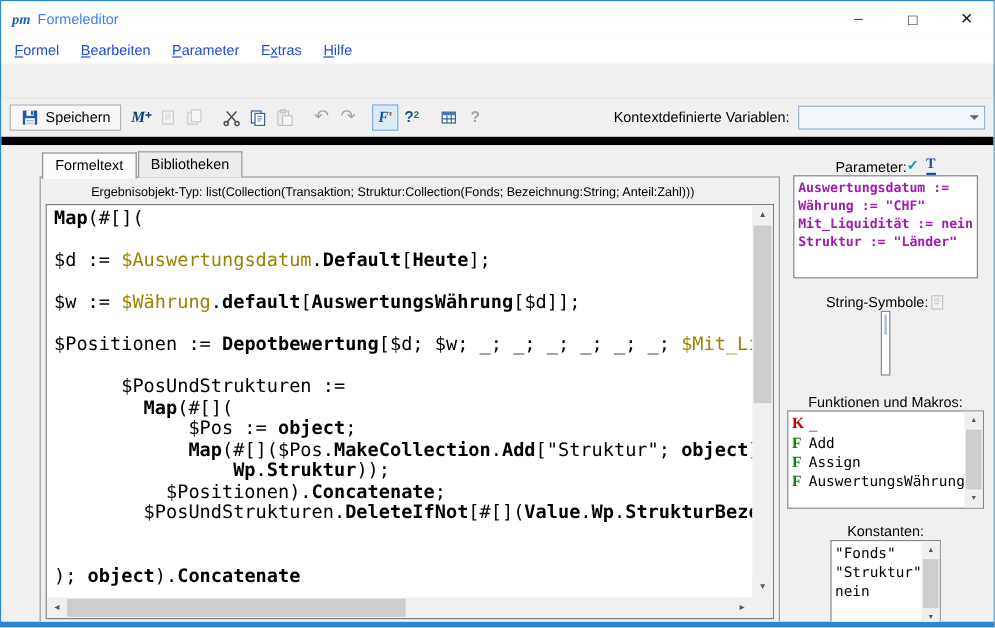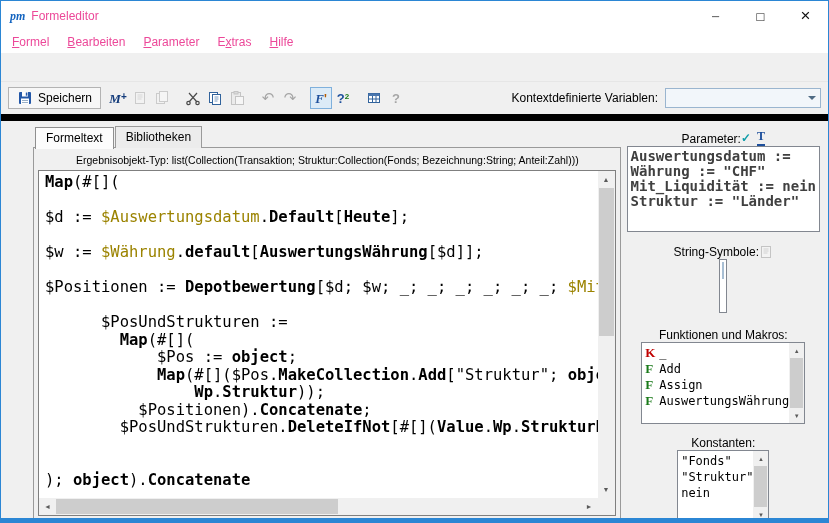--- a/index.html
+++ b/index.html
@@ -4,29 +4,29 @@
 <style>
   * { margin:0; padding:0; box-sizing:border-box; }
   html,body { background:#d4d4d4; font-family:"Liberation Sans",sans-serif; }
   .window {
     position:relative; width:829px; height:523px; background:#f0f0f0;
     border:1px solid #2b86d4; border-bottom-width:5px; overflow:hidden;
   }
   
   .titlebar { height:30px; background:#fff; display:flex; align-items:center; }
   .app-icon { margin:0 6px 0 9px; font:italic bold 12px "Liberation Serif",serif; color:#1565c0; }
-  .title-text { font-size:12px; color:#ec4899; }
+  .title-text { font-size:12px; color:#3b82f6; }
   .win-controls { margin-left:auto; display:flex; height:30px; }
   .win-btn { width:45px; height:30px; display:flex; align-items:center; justify-content:center; color:#111; }
   .glyph-min::before { content:"─"; font-size:10px; }
   .glyph-max::before { content:"□"; font-size:13px; }
   .glyph-close::before { content:"×"; font-size:17px; }
   
   .menubar { height:22px; background:#fff; display:flex; align-items:center; padding-left:2px; }
-  .menu-item { font-size:12px; color:#ec4899; padding:3px 9px; }
+  .menu-item { font-size:12px; color:#1d4ed8; padding:3px 9px; }
   
   .toolbar { height:30px; background:#f0f0f0; border-top:1px solid #e6e6e6; border-bottom:7px solid #000000;
              display:flex; align-items:center; padding:16px 7px;margin-top:28px; }
   .save-btn { height:22px; display:flex; align-items:center; gap:5px; padding:0 8px;
               background:#f7f7f7; border:1px solid #b3b3b3; font-size:12px; color:#000; }
   .toolbar-icons { display:flex; align-items:center; margin-left:6px; }
   .tb-btn { width:22px; height:22px; display:flex; align-items:center; justify-content:center; border:1px solid transparent; }
   .tb-btn.tb-disabled { opacity:.42; filter:grayscale(1); }
   .tb-btn.tb-active { border-color:#7fb0dc; background:#dcebf7; }
   .ic { display:inline-block; line-height:16px; white-space:nowrap; }
@@ -78,22 +78,22 @@
   
   .right-pane { flex:1; margin-left:6px; display:flex; flex-direction:column; min-height:0;align-items:center; }
   .rp-header { display:flex; align-items:flex-end; margin-top:2px; height:18px; }
   .rp-label { font-size:12px; color:#000; }
   .rp-icons { margin-left:auto; display:flex; gap:6px; align-items:center; }
   .ic-check::before { content:"✓"; color:#0e9ca8; font-weight:bold; font-size:12px; }
   .ic-t { border-bottom:2px solid #1d4f9c; line-height:11px; }
   .ic-t::before { content:"T"; color:#1d4f9c; font:bold 12px "Liberation Serif",serif; }
   .listbox { background:#fff; border:1px solid #828790; overflow:hidden; }
   .param-box { height:86px; padding:2px 3px; }
-  .param-item { font-family:"DejaVu Sans Mono",monospace; font-size:14px; font-weight:bold;
-                color:#404040; line-height:15px; white-space:pre; }
+  .param-item { font-family:"DejaVu Sans Mono",monospace; font-size:11px; font-weight:bold;
+                color:#a21caf; line-height:15px; white-space:pre; }
   .string-box { height:54px; padding:2px; }
   .string-empty-row { height:17px; background:#fff; border:1px solid #a8bfd4; }
   .scroll-list { display:flex; padding:0; }
   .fn-box { height:82px; }
   .list-col { flex:1; padding:2px 0 2px 3px; overflow:hidden; }
   .fn-item { display:flex; align-items:center; height:16px; }
   .fn-letter { width:14px; font:bold 13px "Liberation Serif",serif; }
   .fn-label { font-family:"DejaVu Sans Mono",monospace; font-size:12px; color:#000; white-space:pre; }
   .const-box { flex:1; margin-bottom:1px; min-height:40px; }
   .const-item { font-family:"DejaVu Sans Mono",monospace; font-size:12px; color:#000; line-height:16px; white-space:pre; }

